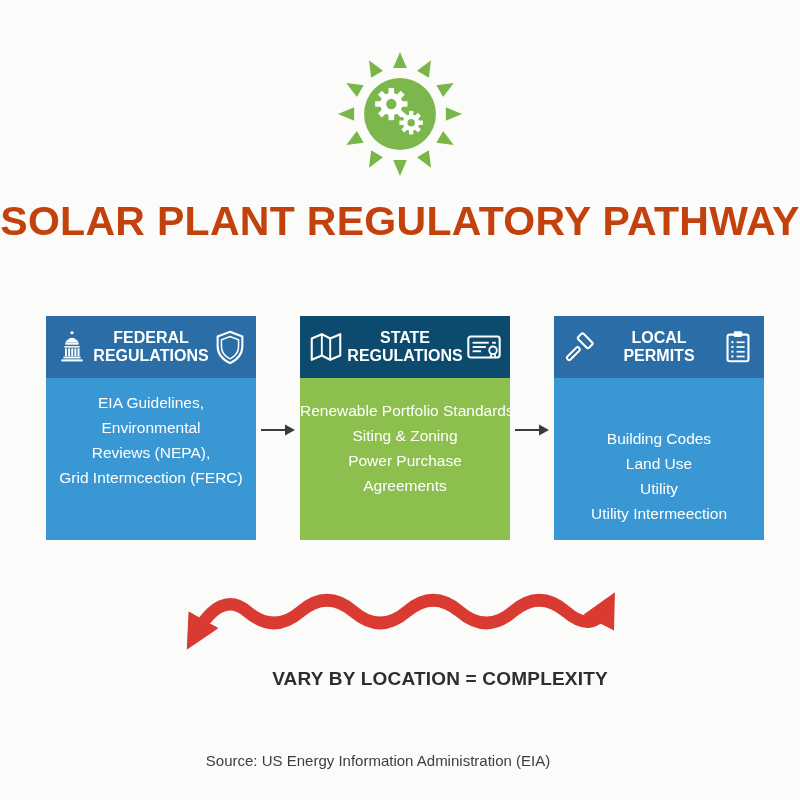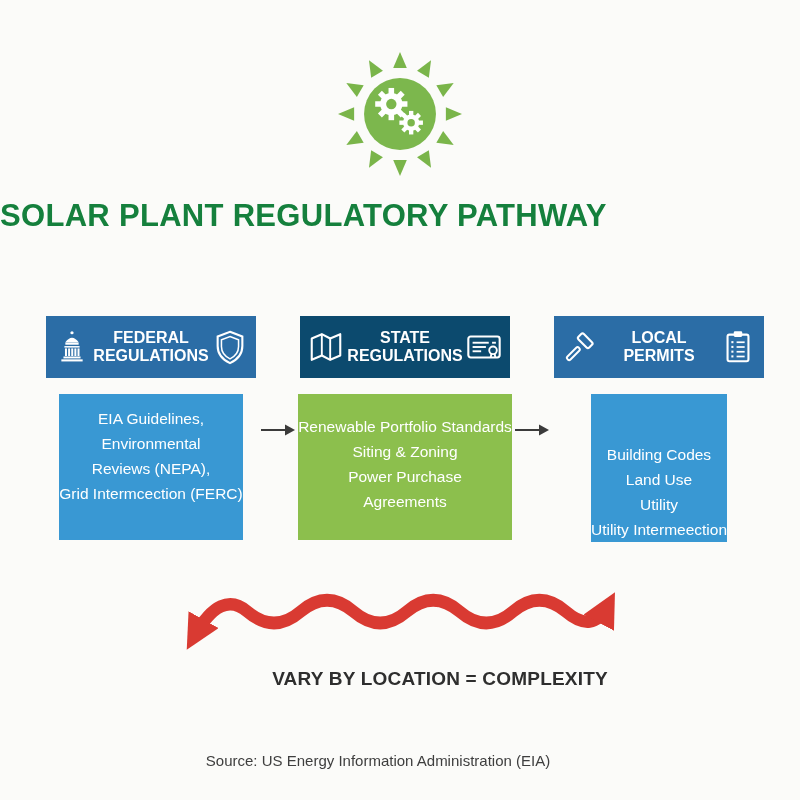--- a/index.html
+++ b/index.html
@@ -10,45 +10,45 @@
     font-family: "Liberation Sans", sans-serif;
     overflow: hidden;
   }
 
   
   .sun-wrap { position: absolute; top: 52px; left: 338px; width: 124px; height: 120px; }
 
   
   .page-title {
     position: absolute; top: 198px; left: 0; width: 800px;
-    text-align: left;
-    font-size: 31px; font-weight: 700; letter-spacing: 0.3px;
-    color: #15803d;
+    text-align: center;
+    font-size: 41px; font-weight: 700; letter-spacing: 0.3px;
+    color: #c2410c;
   }
 
   
   .boxes-row {
     position: absolute; top: 316px; left: 46px;
     display: flex; align-items: stretch;
     height: 224px;
   }
-  .reg-box { width: 210px; display: flex; flex-direction: column; align-items: center; }
+  .reg-box { width: 210px; display: flex; flex-direction: column; }
   .box-header {
     height: 62px; flex: 0 0 62px;
     display: flex; align-items: center; justify-content: space-between;
     padding: 0 7px;
   }
   .hdr-label {
     flex: 1; text-align: center;
     color: #ffffff; font-weight: 700; font-size: 16px; line-height: 1.15;
     padding: 0 2px;
   }
   .hdr-icon { width: 38px; height: 38px; flex: 0 0 38px; }
   .hdr-icon svg { width: 100%; height: 100%; display: block; }
-  .box-body { flex: 1; text-align: center; color: #ffffff; margin-top: 16px; }
+  .box-body { flex: 1; text-align: center; color: #ffffff; }
   .body-line { font-size: 15.5px; line-height: 25px; white-space: nowrap; }
 
   .federal .box-header, .local .box-header { background: #2b6da6; }
   .federal .box-body,  .local .box-body  { background: #3998d3; }
   .state .box-header { background: #0c4a6e; }
   .state .box-body   { background: #8cbf4d; }
 
   .federal .box-body { padding-top: 12px; }
   .state   .box-body { padding-top: 20px; }
   .local   .box-body { padding-top: 48px; }

